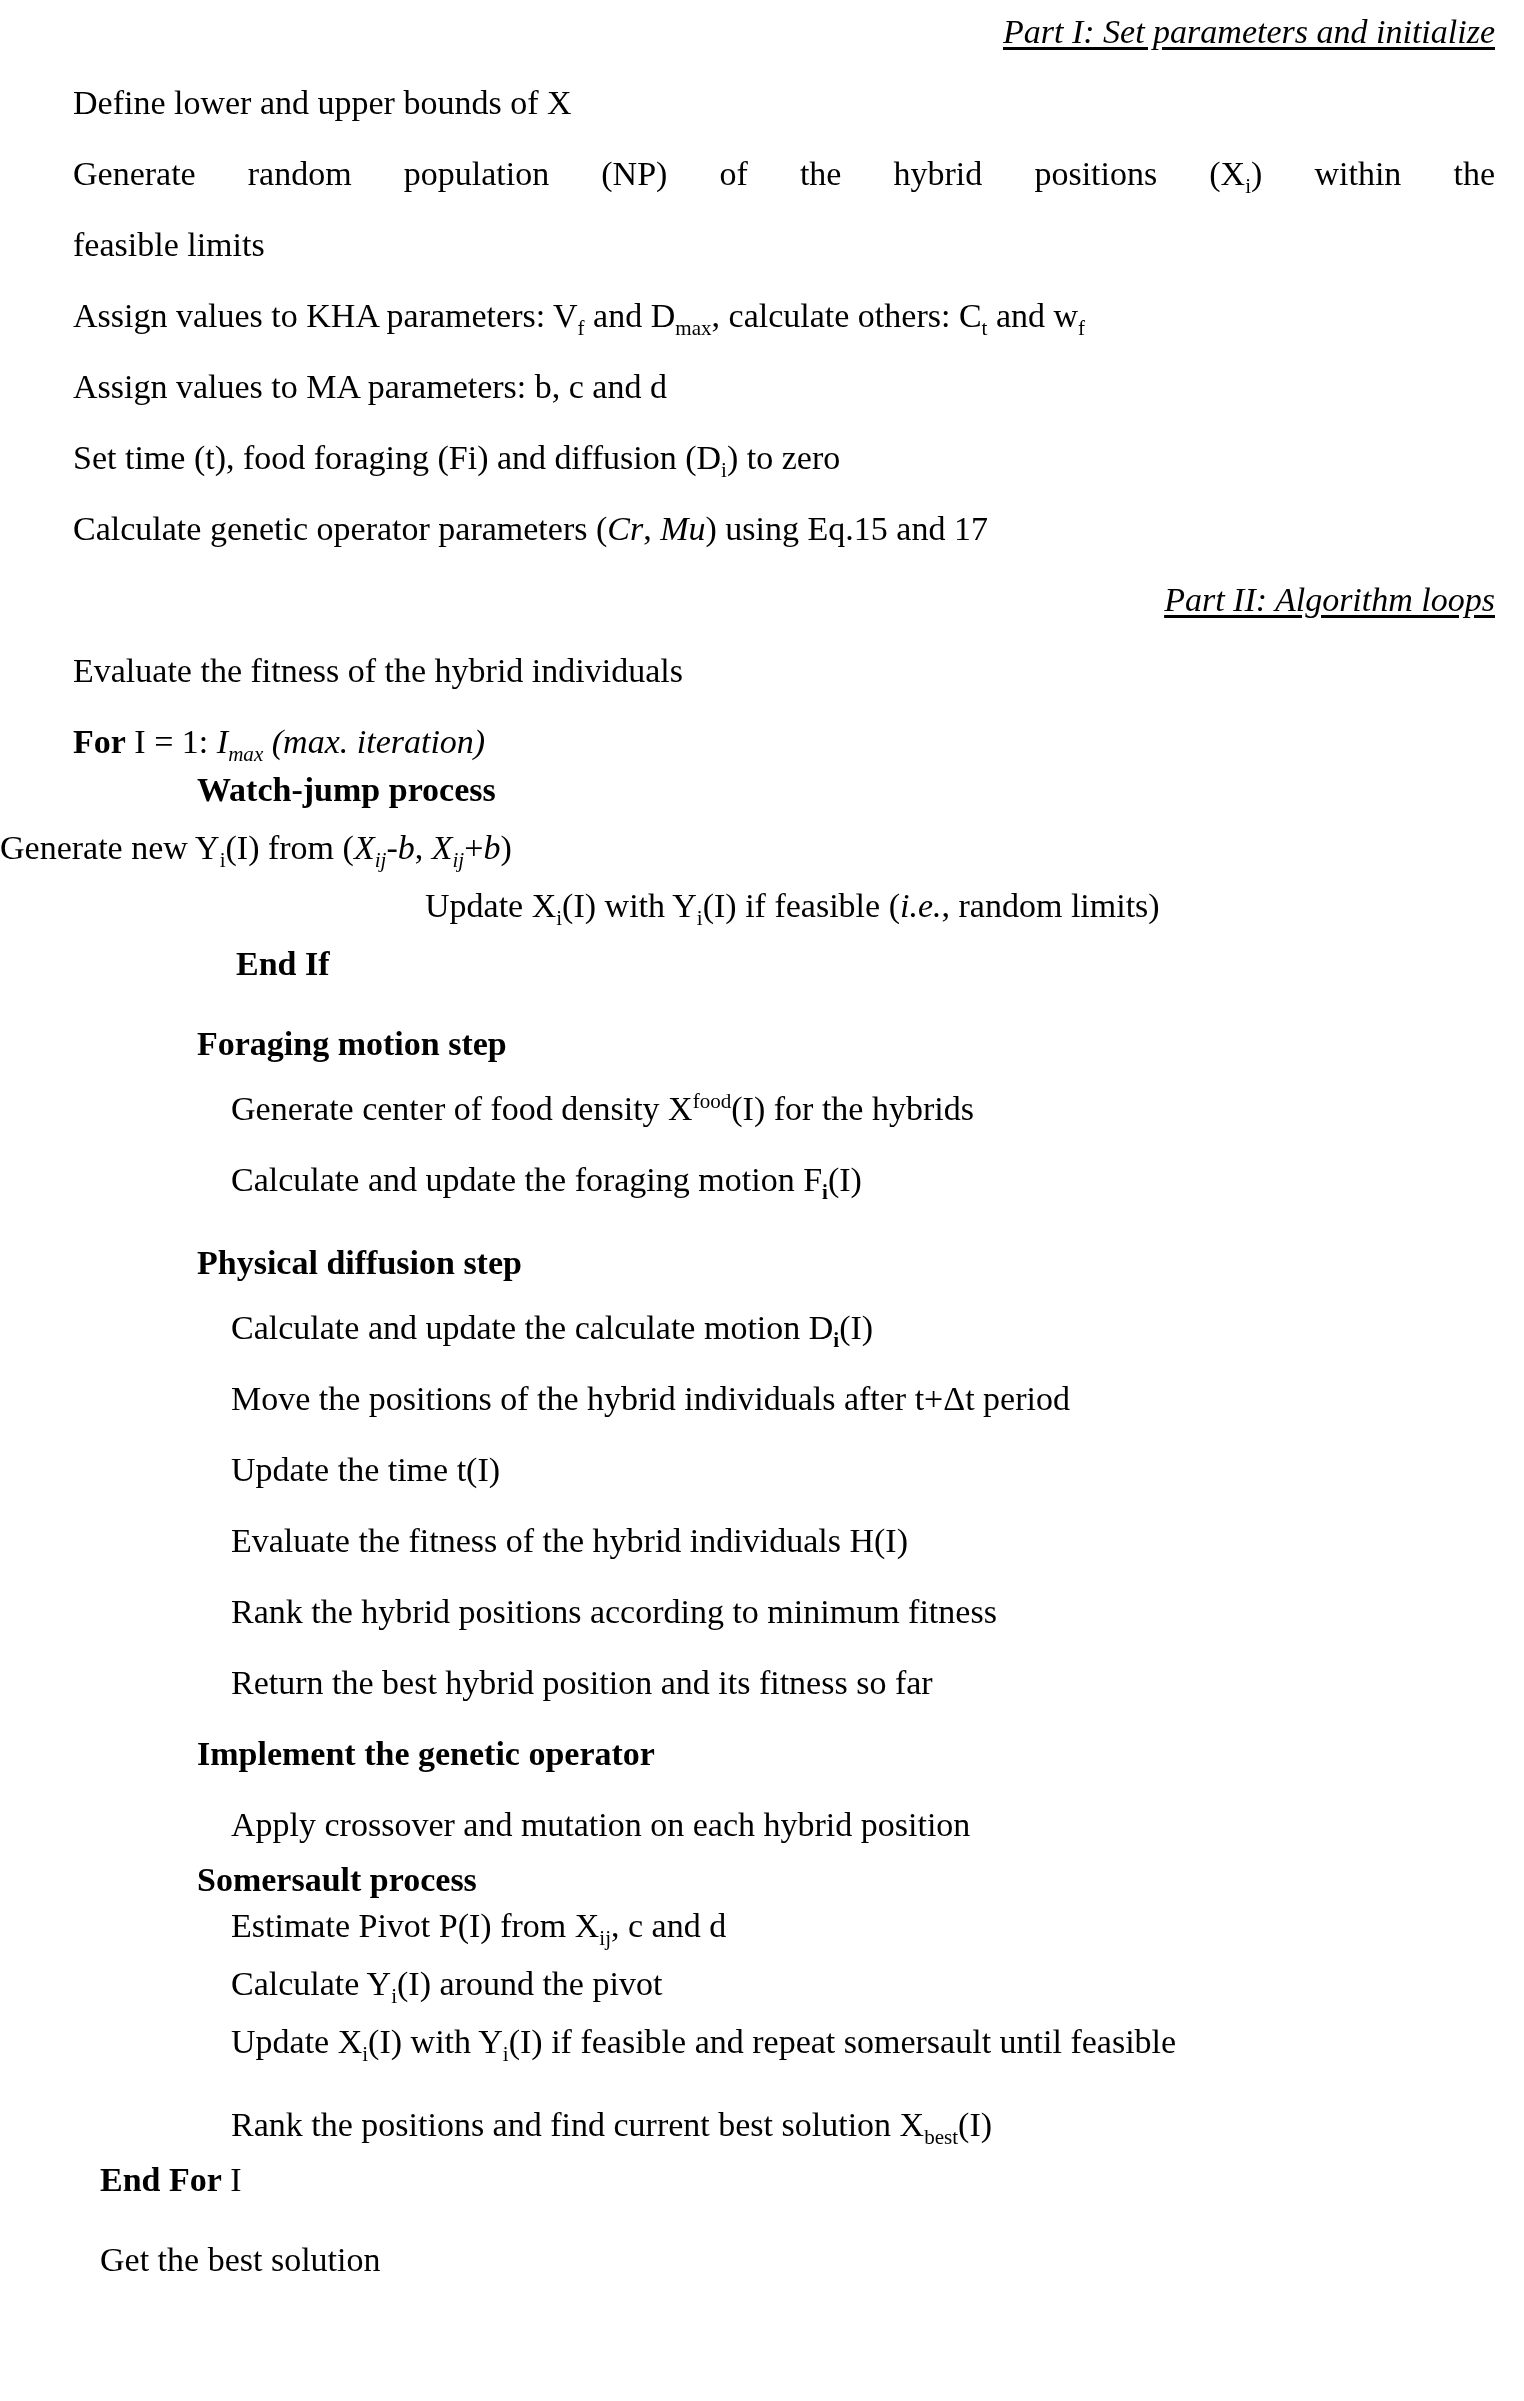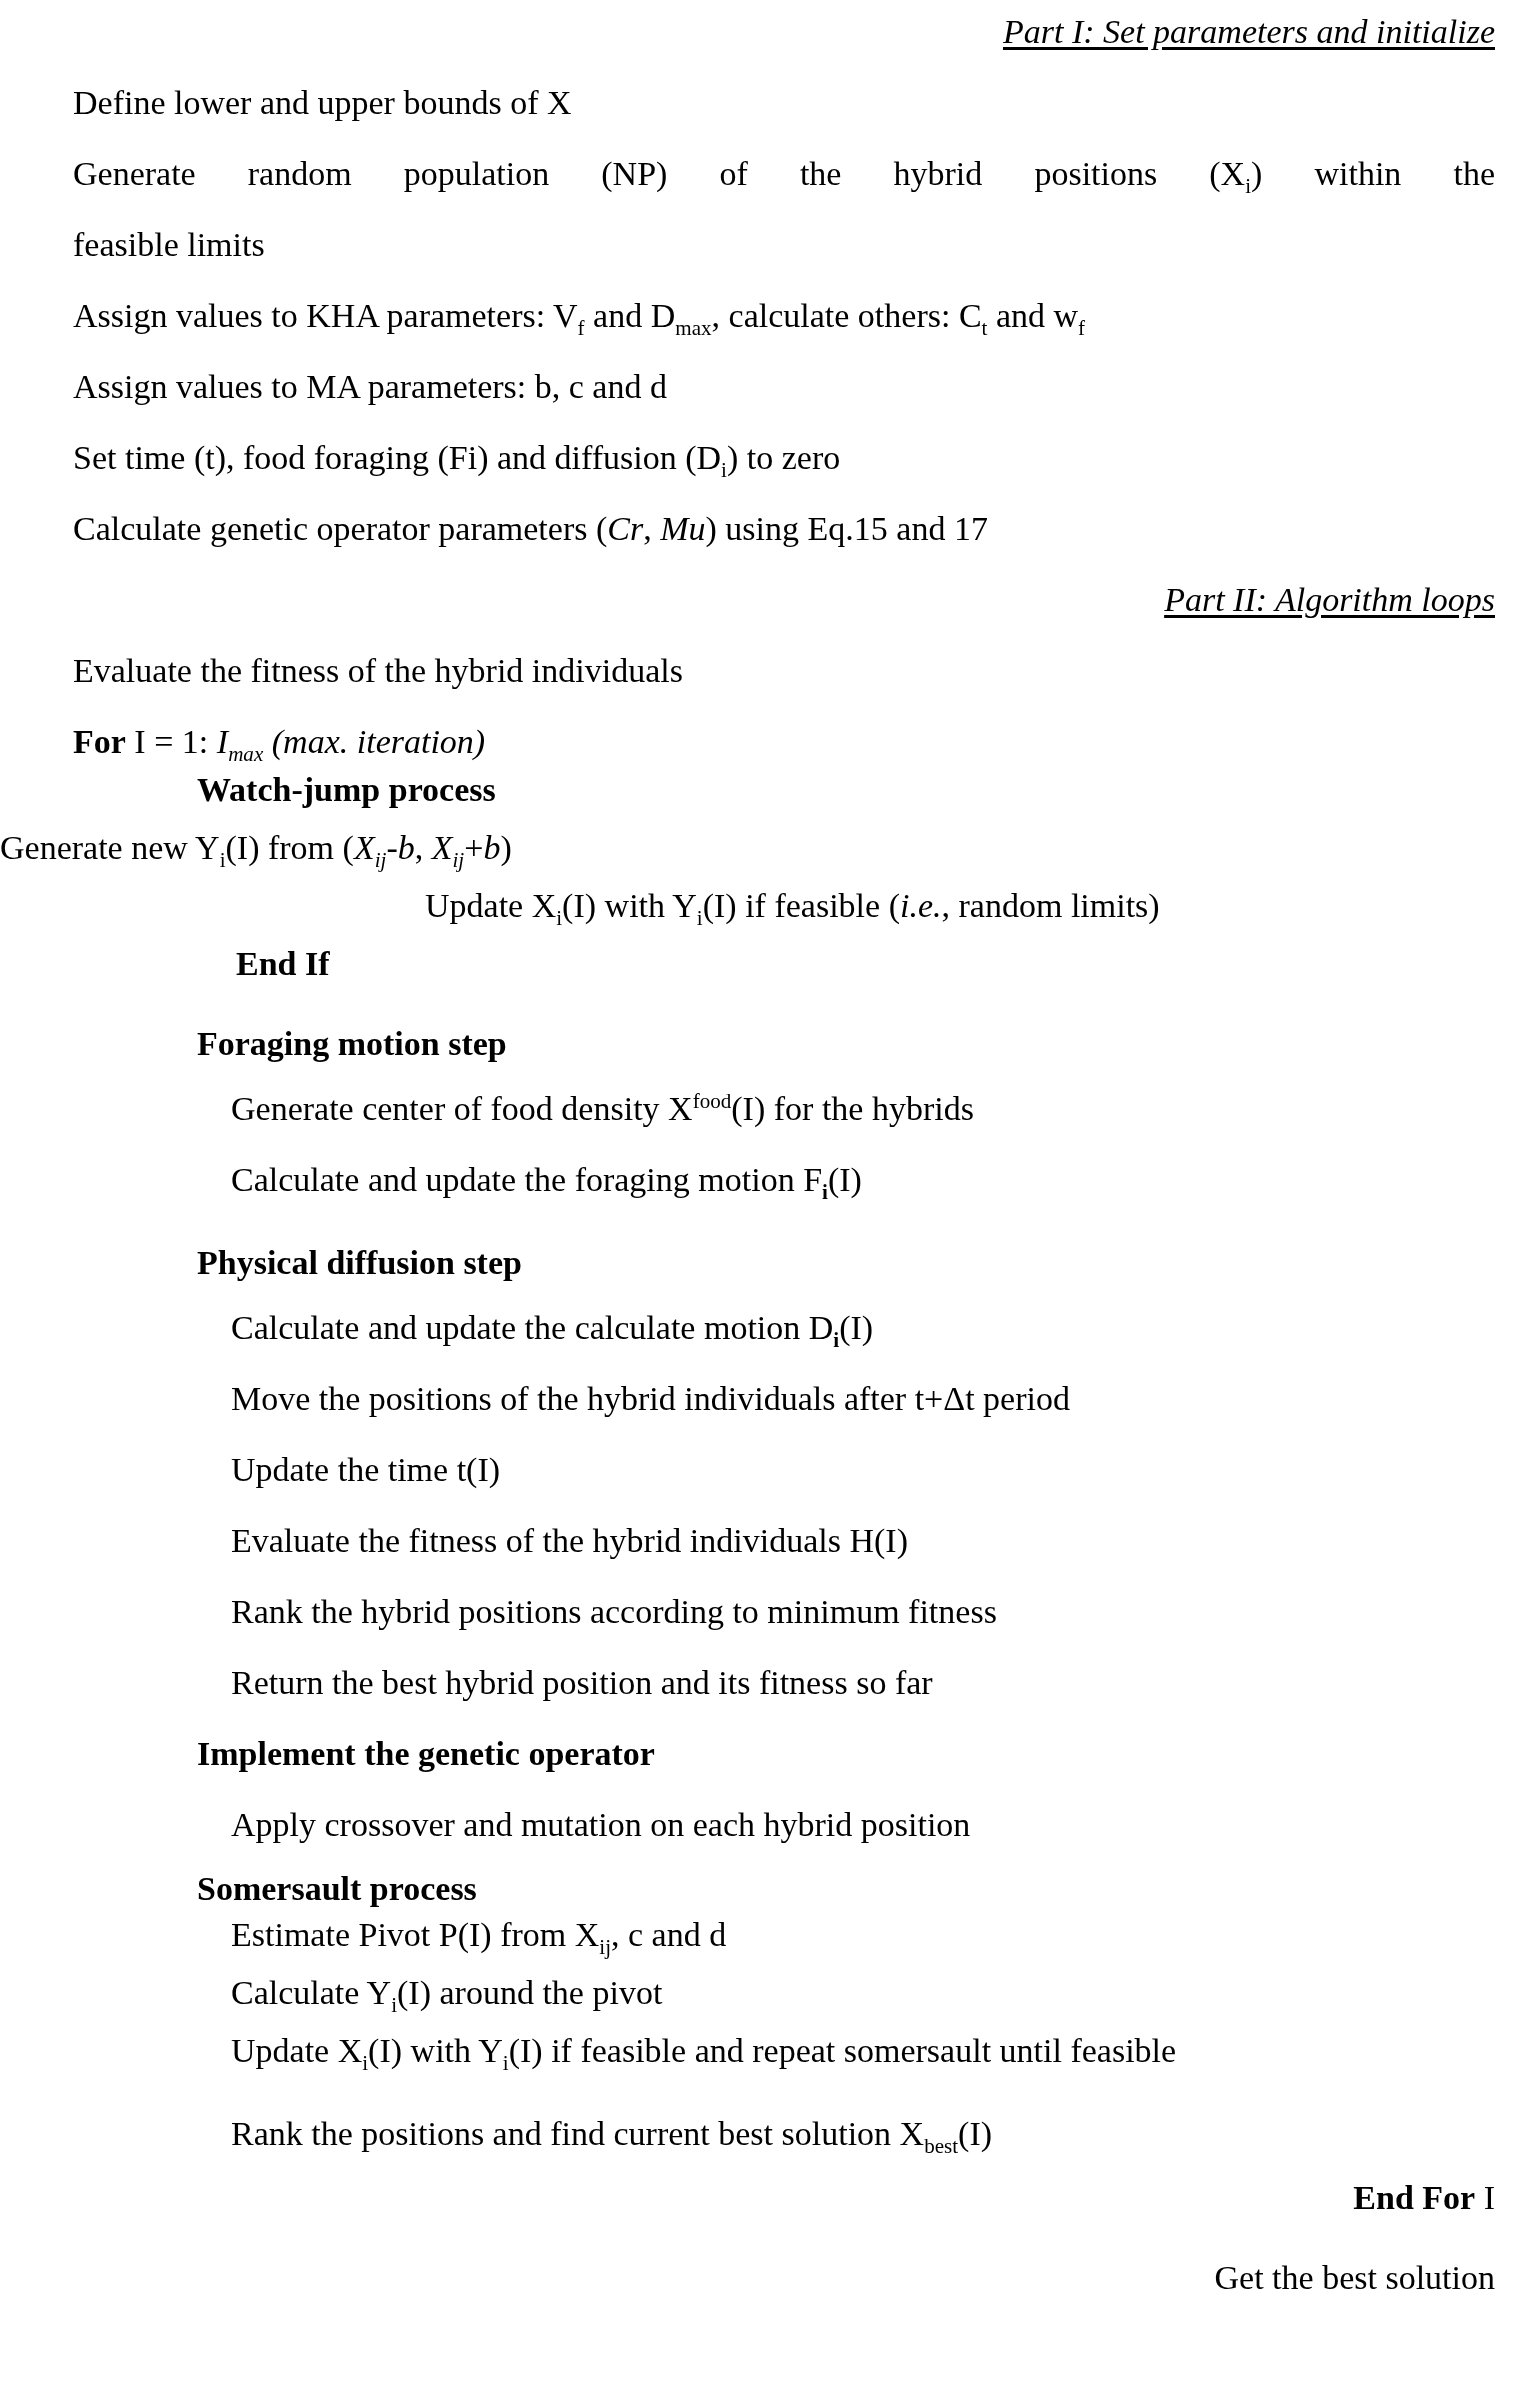--- a/index.html
+++ b/index.html
@@ -34,32 +34,32 @@
   .i { font-style: italic; }
   .u { text-decoration: underline; text-underline-offset: 4.3px; }
   sub, sup {
     font-size: 0.62em;
     line-height: 0;
   }
   sub { vertical-align: sub; }
   sup { vertical-align: super; }
   
   .ind-0 { padding-left: 21.6px; text-align: right; }
-  .ind-1 { padding-left: 68px; text-align: right; }
+  .ind-1 { padding-left: 100px; }
   .ind-2 { padding-left: 73px; }
   .ind-3 { padding-left: 197px; }
   .ind-4 { }
   .ind-5 { padding-left: 231px; }
   .ind-6 { padding-left: 236px; }
   .ind-7 { padding-left: 425px; }
   
   .sp-0 { margin-top: 0; }
   .sp-1 { margin-top: 2.4px; }
   .sp-2 { margin-top: 0; }
-  .sp-3 { margin-top: 18px; }
+  .sp-3 { margin-top: 9px; }
   .sp-4 { margin-top: 12px; }
   .sp-5 { margin-top: 19px; }
   .sp-6 { margin-top: 25px; }
   .sp-7 { margin-top: 34px; }
   .sp-8 { margin-top: 37px; }
 </style>
 </head>
 <body>
 
 <div class="doc">

